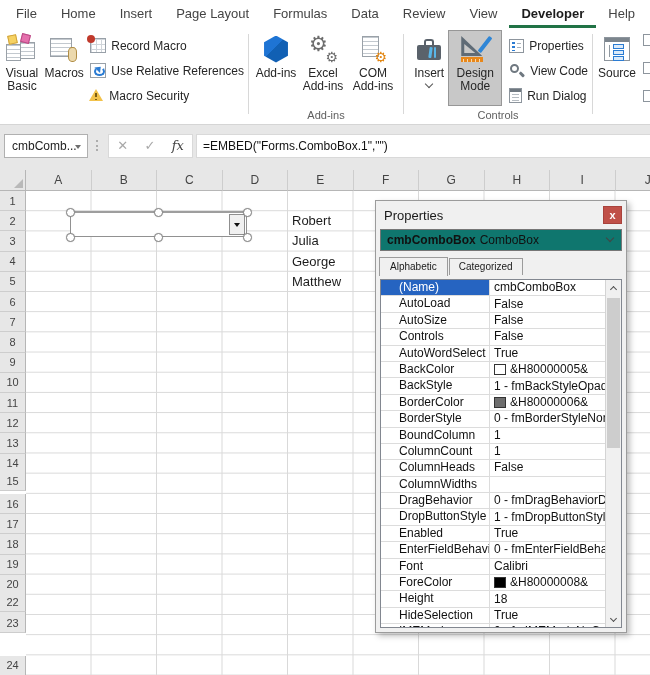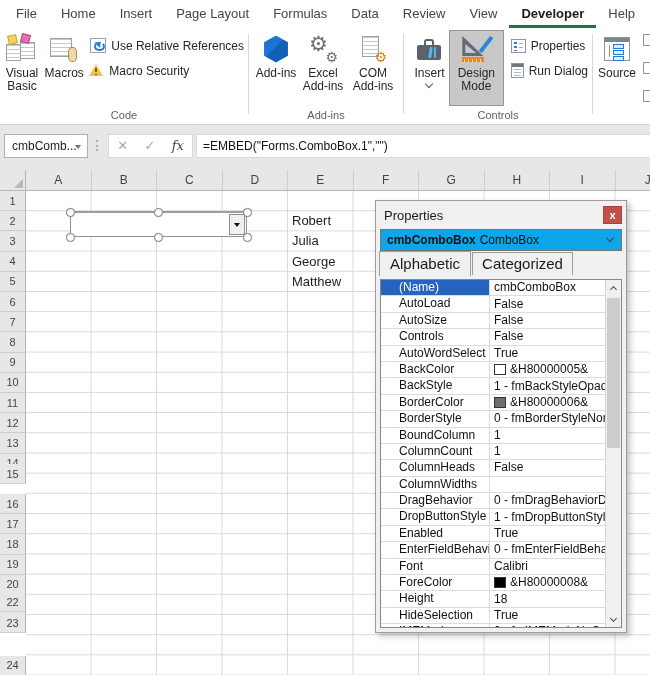--- a/index.html
+++ b/index.html
@@ -140,28 +140,28 @@
   .handle{position:absolute;width:9px;height:9px;border-radius:50%;background:#fff;border:1px solid #858585;z-index:4;
           box-shadow:0 0 1px rgba(0,0,0,.35);}
 
   
   .props{position:absolute;left:375px;top:200px;width:252px;height:433px;background:#f0f0f0;border:1px solid #9b9b9b;
          box-shadow:3px 3px 6px rgba(0,0,0,.25);z-index:5;font-size:12px;}
   .p-title{height:28px;display:flex;align-items:center;padding-left:8px;}
   .p-title-text{font-size:13px;color:#1a1a1a;}
   .p-close{margin-left:auto;margin-right:4px;width:19px;height:18px;background:#c05048;border:1px solid #a8423c;color:#fff;
            font-size:11px;font-weight:700;display:flex;align-items:center;justify-content:center;}
-  .p-combo{margin:0 4px;height:22px;background:#0ea5e9;border:1px solid #767676;position:relative;line-height:20px;padding-left:6px;color:#111;
+  .p-combo{margin:0 4px;height:22px;background:#0f766e;border:1px solid #767676;position:relative;line-height:20px;padding-left:6px;color:#111;
            white-space:nowrap;overflow:hidden;}
   .p-combo b{font-weight:700;}
   .p-combo .otype{margin-left:4px;}
   .chev{display:inline-block;width:6px;height:6px;border-right:1.5px solid #444;border-bottom:1.5px solid #444;}
   .p-combo .chev{position:absolute;right:8px;top:5px;transform:rotate(45deg);}
   .p-tabs{display:flex;align-items:flex-end;padding-left:3px;height:24px;}
-  .ptab{font-size:15px;color:#1a1a1a;padding:2px 9px 3px;border:1px solid #9b9b9b;border-bottom:none;background:#f0f0f0;margin-right:1px;}
+  .ptab{font-size:10px;color:#1a1a1a;padding:2px 9px 3px;border:1px solid #9b9b9b;border-bottom:none;background:#f0f0f0;margin-right:1px;}
   .ptab.active{padding:3px 10px 4px;position:relative;z-index:2;margin-bottom:-1px;background:#f0f0f0;}
   .p-grid{position:absolute;left:4px;right:4px;top:78px;bottom:4px;border:1px solid #828790;background:#fff;display:flex;overflow:hidden;}
   .p-rows{flex:1;overflow:hidden;}
   .prow{display:flex;height:16.4px;line-height:15px;border-bottom:1px solid #dcdcdc;}
   .pname{width:109px;padding-left:18px;border-right:1px solid #dcdcdc;color:#111;white-space:nowrap;overflow:hidden;}
   .prow.sel .pname{background:#2664c1;color:#fff;}
   .pval{flex:1;padding-left:4px;color:#111;white-space:nowrap;overflow:hidden;display:flex;align-items:center;}
   .swatch{width:12px;height:11px;border:1px solid #333;margin-right:4px;flex:none;}
   .p-sb{width:16px;background:#f0f0f0;border-left:1px solid #d4d4d4;position:relative;flex:none;}
   .sb-btn{position:absolute;left:0;right:0;height:15px;display:flex;align-items:center;justify-content:center;}
@@ -207,33 +207,36 @@
           <span class="icwrap">
               <span class="ic ic-macros">
             <span class="mac-doc"></span>
                 <span class="mac-scroll"></span>
           </span>
             </span>
           <span class="lab">Macros</span>
         </div>
         <div class="scol">
           <div class="sbtn">
+            <span class="ic16 ic-record"></span>
+            <span>Record Macro</span>
+          </div>
+          <div class="sbtn">
             <span class="ic16 ic-relref"></span>
             <span>Use Relative References</span>
           </div>
           <div class="sbtn">
             <span class="ic16 ic-warn">
                 <i class="w-tri"></i>
                 <i class="w-bang"></i>
               </span>
             <span>Macro Security</span>
           </div>
         </div>
       </div>
-      <div class="grp-label">Code</div>
     </div>
     <div class="vsep" style="left:248px;"></div>
 
     <div class="grp" style="left:249px;width:154px;">
       <div class="grp-body" style="justify-content:center;gap:2px;">
         <div class="lbtn" style="width:42px;">
           <span class="icwrap">
               <span class="ic ic-hex"></span>
             </span>
           <span class="lab">Add-ins</span>
@@ -283,20 +286,27 @@
                 <span class="ds-pencil"></span>
                 <span class="ds-ruler"></span>
           </span>
             </span>
           <span class="lab">Design Mode</span>
         </div>
         <div class="scol" style="padding-left:3px;">
           <div class="sbtn">
             <span class="ic16 ic-propsm"></span>
             <span>Properties</span>
+          </div>
+          <div class="sbtn">
+            <span class="ic16 ic-viewcode">
+                <span class="vc-lens"></span>
+                <span class="vc-handle"></span>
+              </span>
+            <span>View Code</span>
           </div>
           <div class="sbtn">
             <span class="ic16 ic-rundlg"></span>
             <span>Run Dialog</span>
           </div>
         </div>
       </div>
       <div class="grp-label">Controls</div>
     </div>
     <div class="vsep" style="left:592px;"></div>
@@ -367,21 +377,21 @@
         <div class="rowhead" style="top: 101.8px; height: 20.2px;">5</div>
         <div class="rowhead" style="top: 122px; height: 20.2px;">6</div>
         <div class="rowhead" style="top: 142.2px; height: 20.2px;">7</div>
         <div class="rowhead" style="top: 162.4px; height: 20.2px;">8</div>
         <div class="rowhead" style="top: 182.6px; height: 20.2px;">9</div>
         <div class="rowhead" style="top: 202.8px; height: 20.2px;">10</div>
         <div class="rowhead" style="top: 223px; height: 20.2px;">11</div>
         <div class="rowhead" style="top: 243.2px; height: 20.2px;">12</div>
         <div class="rowhead" style="top: 263.4px; height: 20.2px;">13</div>
         <div class="rowhead" style="top: 283.6px; height: 20.2px;">14</div>
-        <div class="rowhead" style="top: 294px; height: 20.2px;">15</div>
+        <div class="rowhead" style="top: 301px; height: 20.2px;">15</div>
         <div class="rowhead" style="top: 324px; height: 20.2px;">16</div>
         <div class="rowhead" style="top: 344.2px; height: 20.2px;">17</div>
         <div class="rowhead" style="top: 364.4px; height: 20.2px;">18</div>
         <div class="rowhead" style="top: 384.6px; height: 20.2px;">19</div>
         <div class="rowhead" style="top: 404.8px; height: 20.2px;">20</div>
         <div class="rowhead" style="top: 425px; height: 20.2px;">21</div>
         <div class="rowhead" style="top: 422px; height: 20.2px; text-align: right;">22</div>
         <div class="rowhead" style="top: 443px; height: 20.2px;">23</div>
         <div class="rowhead" style="top: 485.6px; height: 20.2px;">24</div>
       </div>

